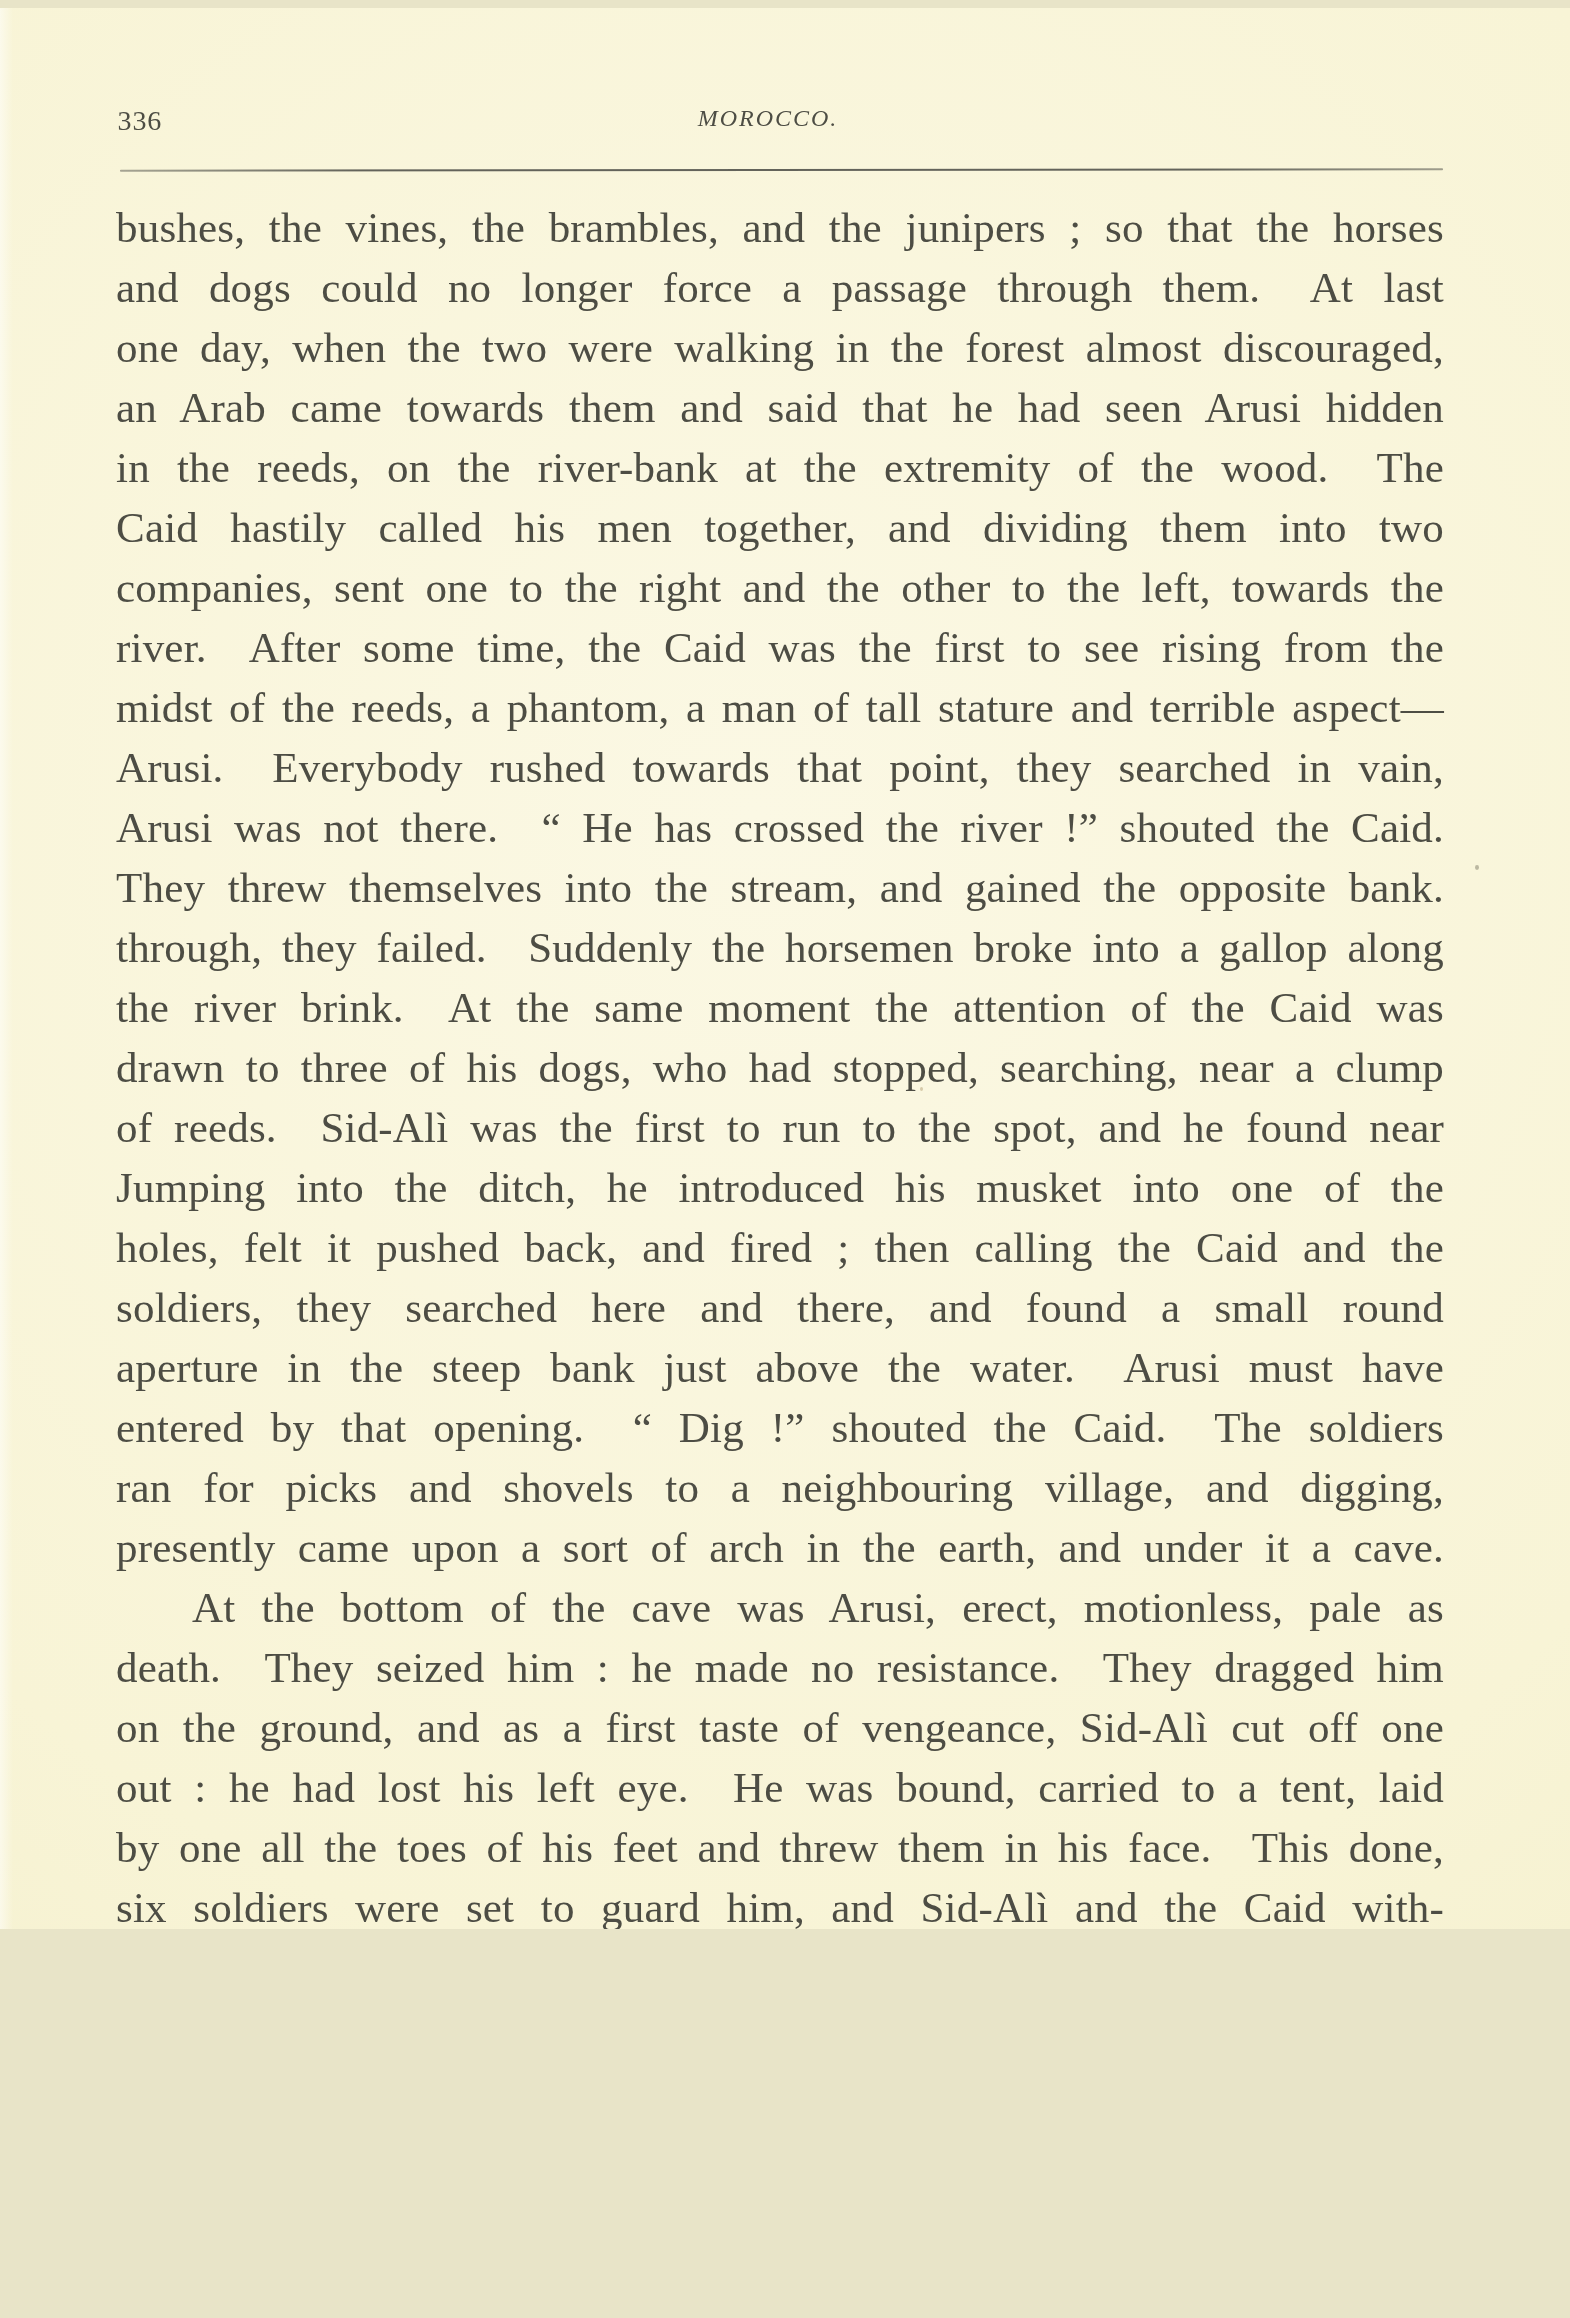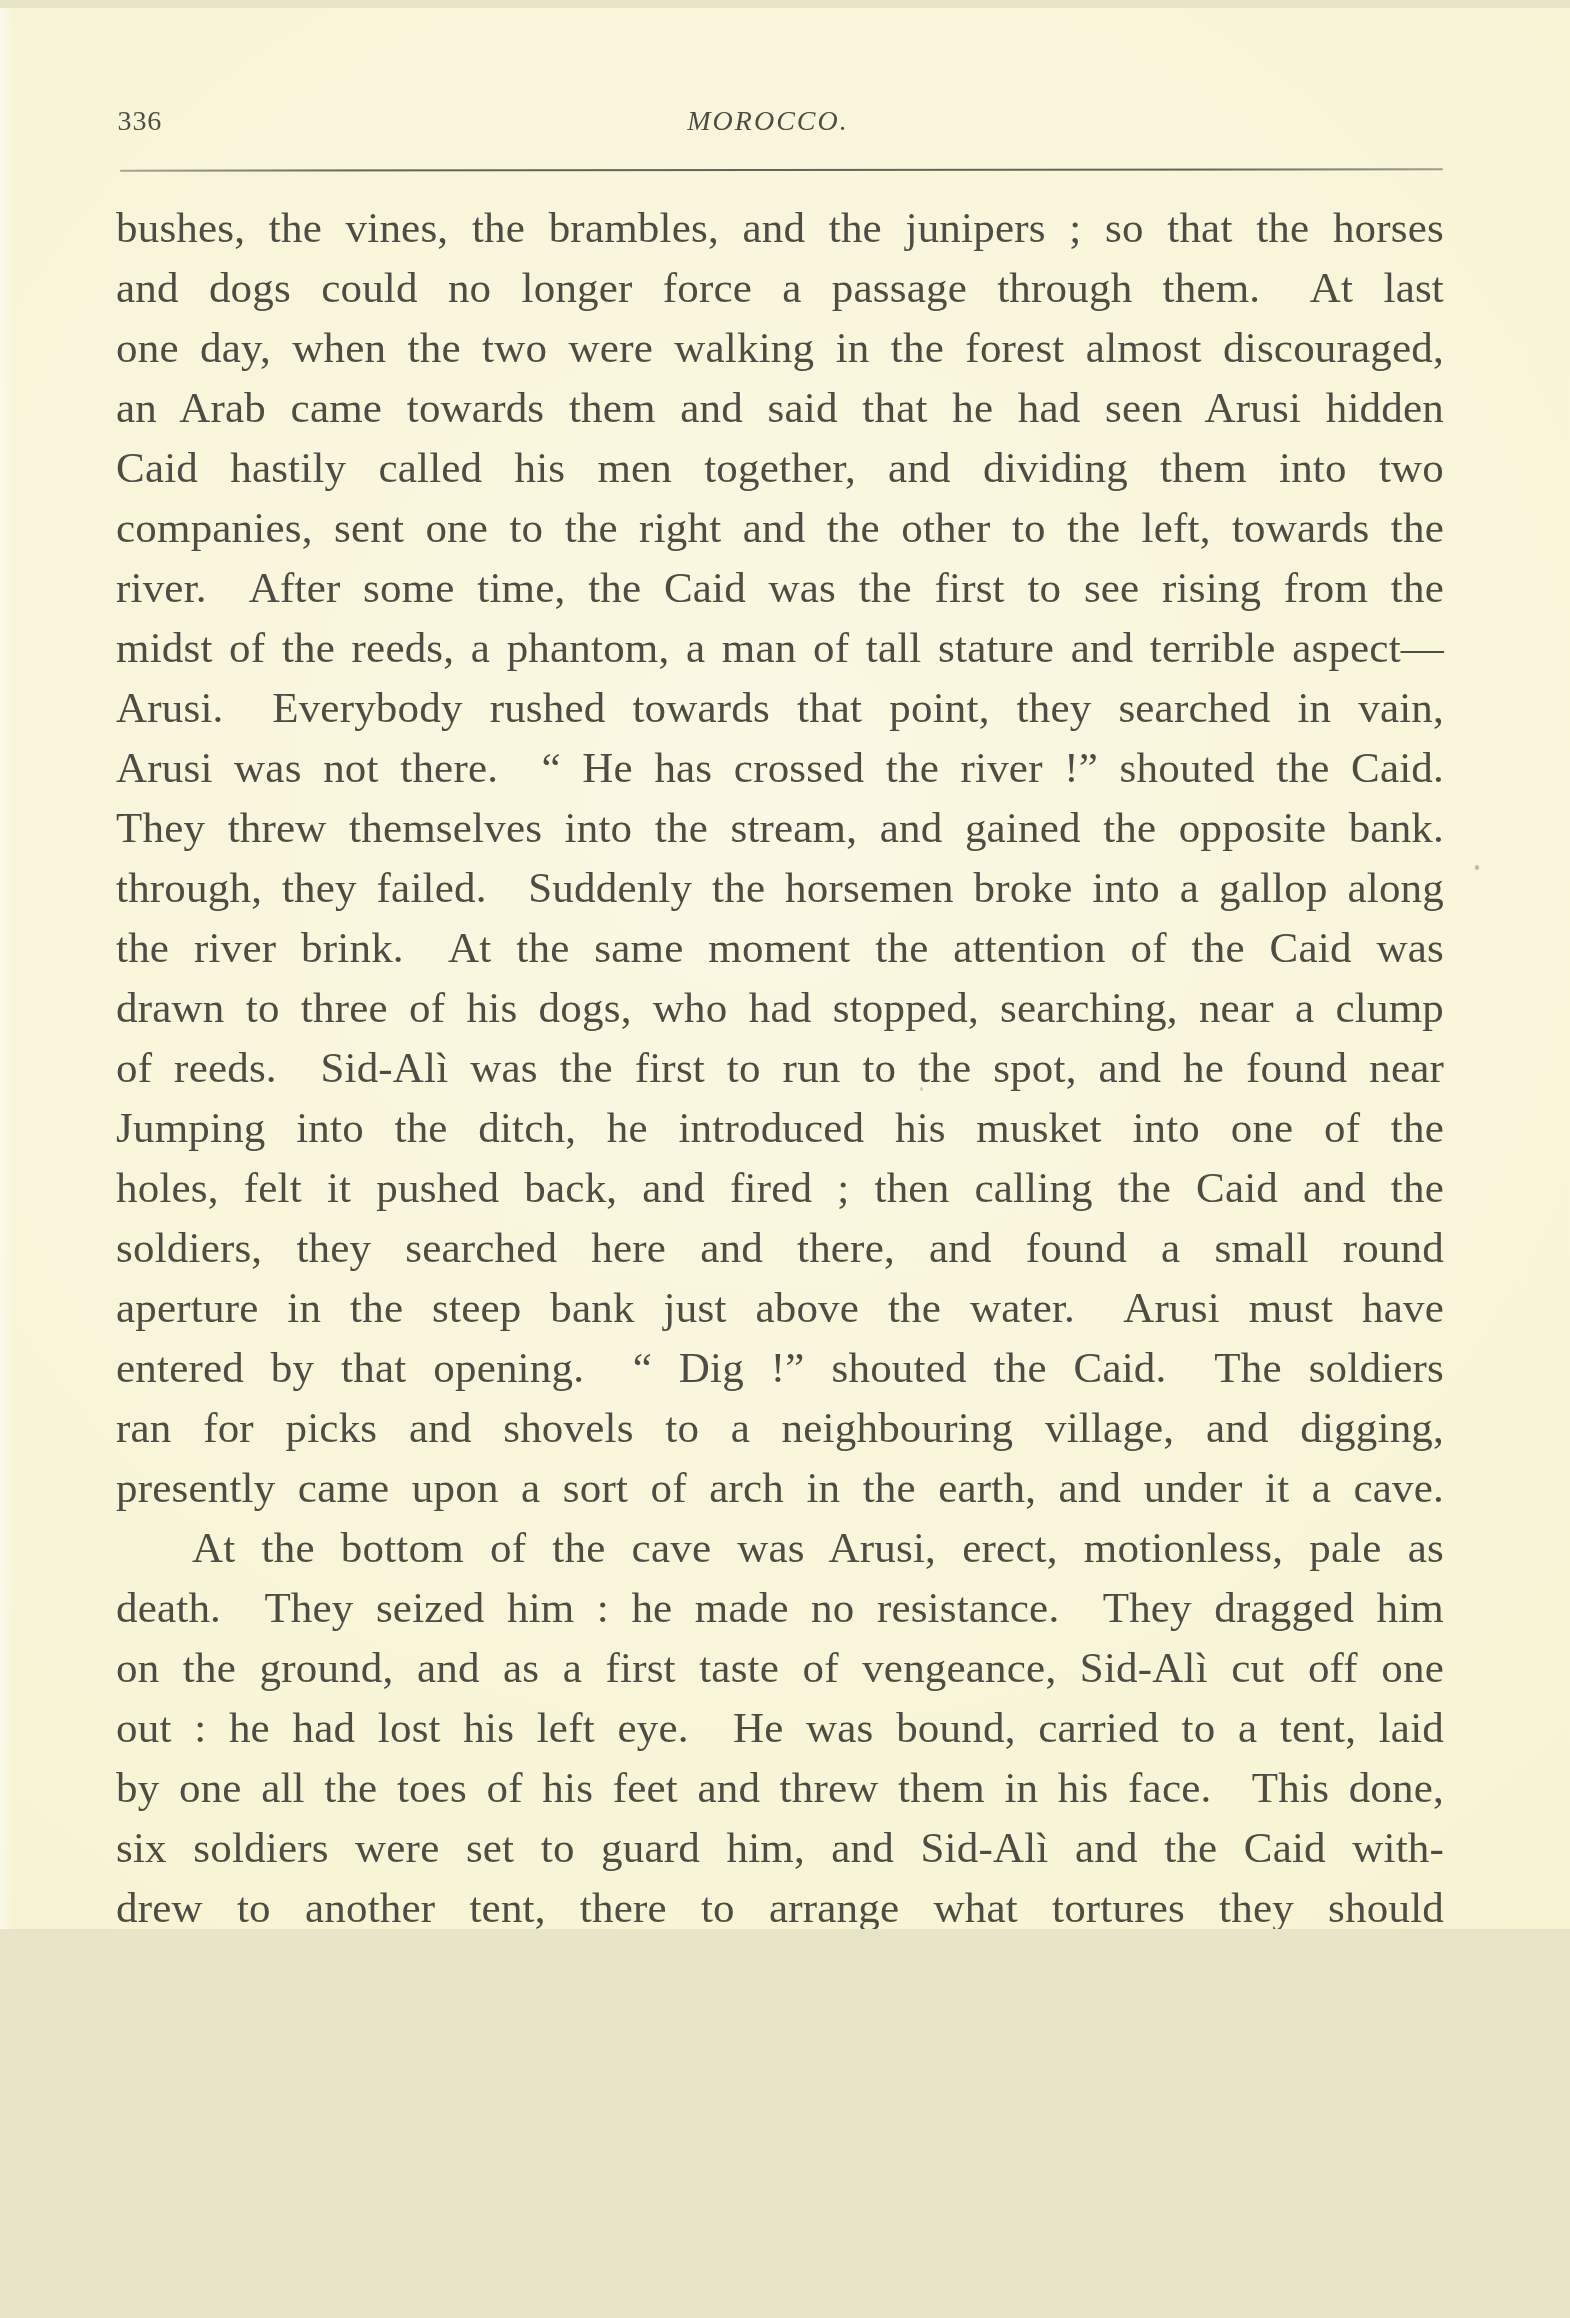--- a/index.html
+++ b/index.html
@@ -38,21 +38,21 @@
     font-size: 28px;
     letter-spacing: 0.8px;
     color: var(--ink);
   }
   .running-title {
     position: absolute;
     left: 0;
     right: 24px;
     top: 0;
     text-align: center;
-    font-size: 28px;
+    font-size: 24px;
     font-style: italic;
     letter-spacing: 2px;
     color: var(--ink);
   }
   .head-rule {
     position: absolute;
     top: 161px;
     left: 120px;
     width: 1323px;
     height: 1.6px;
@@ -96,20 +96,21 @@
     <div class="running-title">MOROCCO.</div>
   </div>
 
   <div class="head-rule"></div>
 
   <div class="body-text">
     <div class="line">bushes, the vines, the brambles, and the junipers ; so that the horses</div>
     <div class="line">and dogs could no longer force a passage through them.  At last</div>
     <div class="line">one day, when the two were walking in the forest almost discouraged,</div>
     <div class="line">an Arab came towards them and said that he had seen Arusi hidden</div>
+    <div class="line">in the reeds, on the river-bank at the extremity of the wood.  The</div>
     <div class="line">Caid hastily called his men together, and dividing them into two</div>
     <div class="line">companies, sent one to the right and the other to the left, towards the</div>
     <div class="line">river.  After some time, the Caid was the first to see rising from the</div>
     <div class="line">midst of the reeds, a phantom, a man of tall stature and terrible aspect—</div>
     <div class="line">Arusi.  Everybody rushed towards that point, they searched in vain,</div>
     <div class="line">Arusi was not there.  “ He has crossed the river !” shouted the Caid.</div>
     <div class="line">They threw themselves into the stream, and gained the opposite bank.</div>
     <div class="line">through, they failed.  Suddenly the horsemen broke into a gallop along</div>
     <div class="line">the river brink.  At the same moment the attention of the Caid was</div>
     <div class="line">drawn to three of his dogs, who had stopped, searching, near a clump</div>

